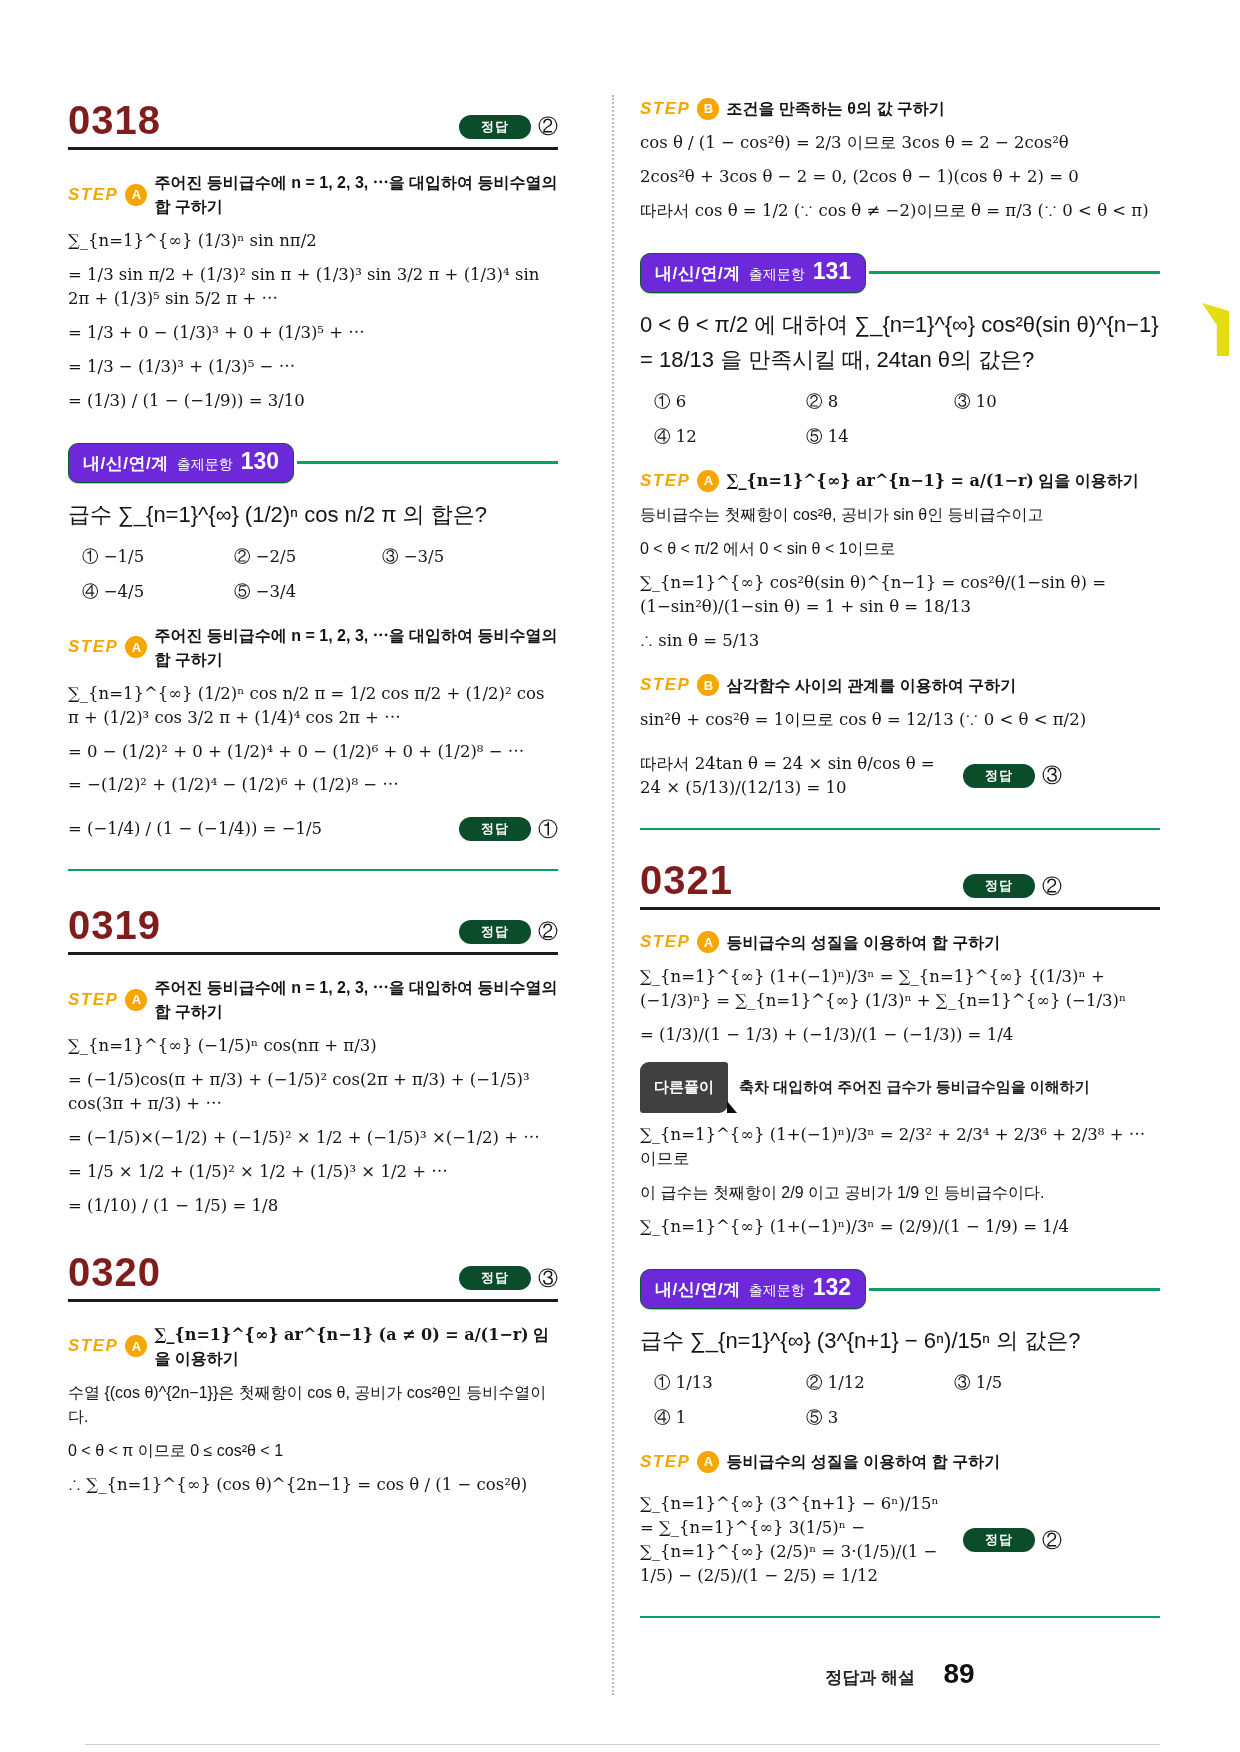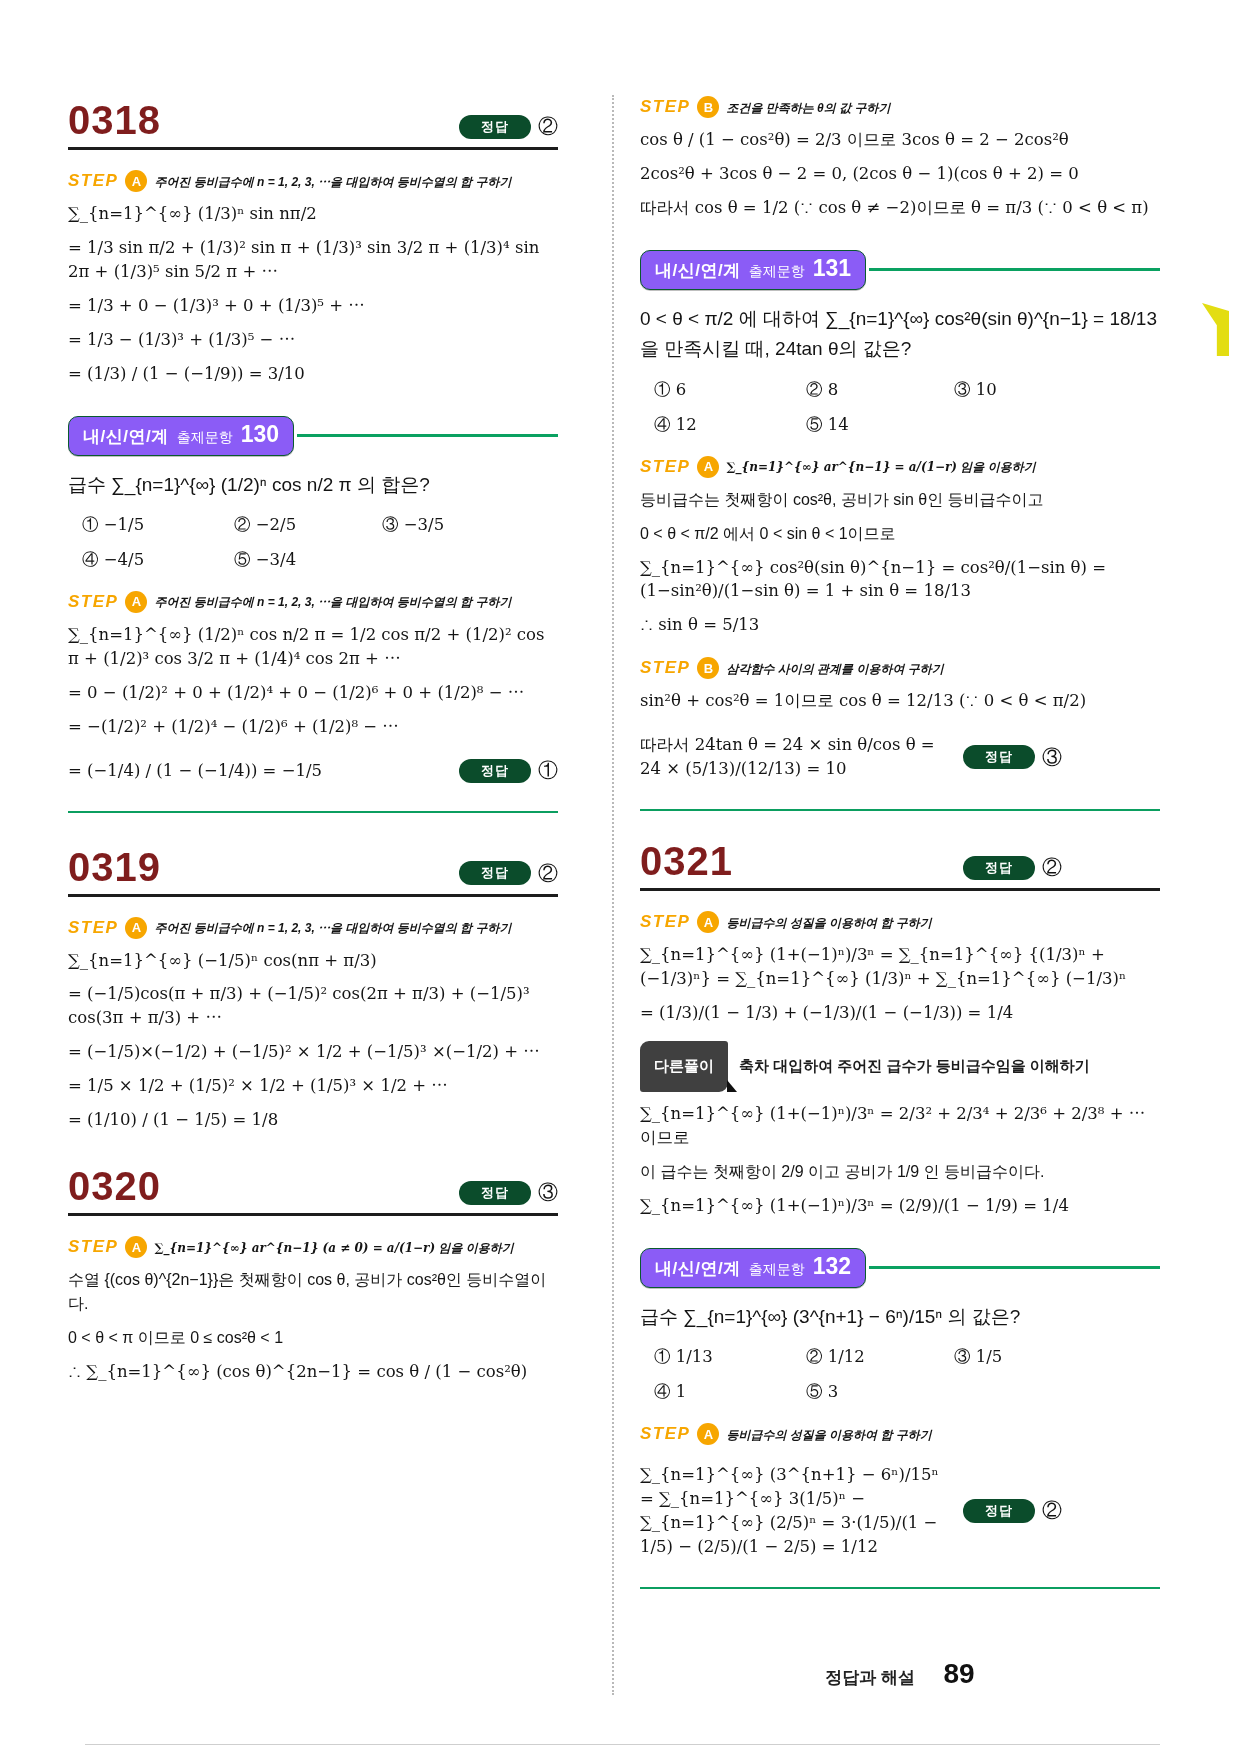--- a/index.html
+++ b/index.html
@@ -19,41 +19,41 @@
   .chip{display:inline-flex;align-items:center;gap:7px;white-space:nowrap;}
   .pill{background:#0b4c2b;color:#fff;font-size:13px;font-weight:bold;
     padding:3px 22px;border-radius:12px;letter-spacing:1px;}
   .circ{font-size:20px;color:#111;font-family:"DejaVu Serif",serif;}
 
   
   .step-row{display:flex;align-items:center;gap:7px;margin:20px 0 8px 0;}
   .step-word{color:#f7a600;font-weight:bold;font-style:italic;font-size:17px;letter-spacing:1.5px;flex:none;line-height:22px;}
   .step-letter{width:22px;height:22px;border-radius:50%;background:#f7a600;color:#fff;
     font-weight:bold;font-size:13px;display:flex;align-items:center;justify-content:center;flex:none;margin-top:0px;}
-  .step-title{font-weight:bold;font-size:12px;line-height:1.5;padding-top:1px;font-style:italic;}
+  .step-title{font-weight:bold;font-size:16px;line-height:1.5;padding-top:1px;}
   .step-title .mt{font-family:"DejaVu Serif",serif;font-weight:bold;}
 
   
   .math{font-family:"DejaVu Serif",serif;font-size:16.5px;line-height:1.45;margin:10px 0;}
   .kline{font-size:16px;line-height:1.5;margin:10px 0;}
   .math-row{display:flex;justify-content:space-between;align-items:center;gap:8px;}
   .math-row .chip{margin-right:0;}
   .col-right .math-row .chip,.col-right .ans-right .chip{margin-right:98px;}
 
   
   .exam-row{display:flex;align-items:center;margin-top:30px;}
-  .exam-badge{background:#8b5cf6;border:1px solid #0a5a2f;color:#fff;border-radius:10px;
+  .exam-badge{background:#6d28d9;border:1px solid #0a5a2f;color:#fff;border-radius:10px;
     padding:6px 14px 7px 14px;display:flex;align-items:baseline;gap:8px;white-space:nowrap;flex:none;
     box-shadow:0 1px 0 rgba(0,0,0,.25);}
   .exam-title{font-weight:bold;font-size:17px;letter-spacing:.5px;}
   .exam-sub{font-size:14px;}
   .exam-num{font-weight:bold;font-size:23px;line-height:1;}
   .exam-line{flex:1;height:3px;background:#0aa161;margin-left:3px;}
 
-  .question{font-size:19px;line-height:1.6;margin:14px 0 12px 0;}
+  .question{font-size:22px;line-height:1.6;margin:14px 0 12px 0;}
   .choices{display:grid;grid-template-columns:152px 148px 1fr;row-gap:13px;
     font-family:"DejaVu Serif",serif;font-size:16.5px;padding-left:14px;margin:14px 0;}
 
   .section-rule{border:none;border-top:2px solid #0b9e60;margin:18px 0 0 0;}
 
   
   .alt-row{display:flex;align-items:center;gap:11px;margin:16px 0 8px 0;}
   .alt-badge{background:#404040;color:#fff;font-weight:bold;font-size:15px;
     padding:16px 14px;border-radius:9px 3px 9px 3px;position:relative;flex:none;}
   .alt-badge::after{content:"";position:absolute;right:-9px;bottom:0;

